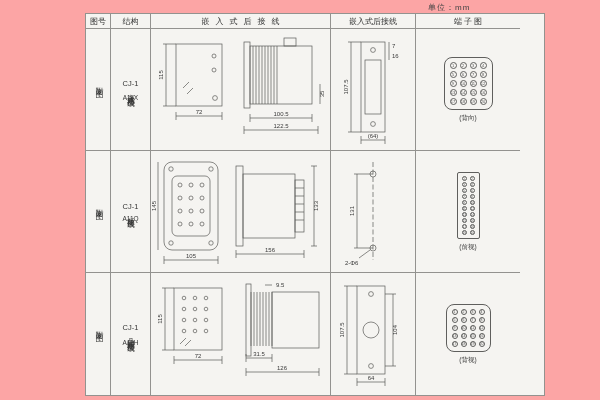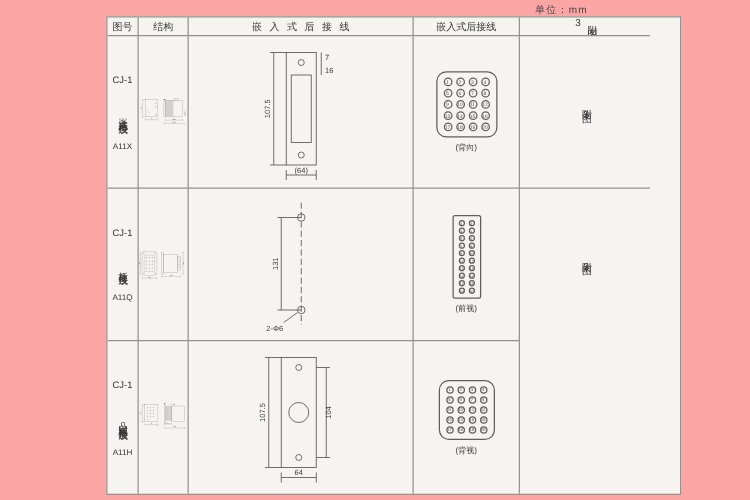--- a/index.html
+++ b/index.html
@@ -12,21 +12,21 @@
        grid-template-rows:15px 122px 122px 122px;
        border:1px solid #93928f;background:#f5f4f1}
   .cell{border-right:1px solid #93928f;border-bottom:1px solid #93928f;position:relative;overflow:hidden}
   .cell:nth-child(5n){border-right:none}
   .nb{border-bottom:none}
   .hdr{display:flex;align-items:center;justify-content:center;font-size:8px;color:#333;white-space:nowrap}
   .sp{letter-spacing:6px;text-indent:6px}
   .sp2{letter-spacing:2px;text-indent:2px}
   .figcell{display:flex;align-items:center;justify-content:center}
   .vert{writing-mode:vertical-rl;text-orientation:upright;font-size:8px;letter-spacing:3px;color:#333}
-  .structcell{display:flex;flex-direction:column;align-items:center;justify-content:center;gap:20px}
+  .structcell{display:flex;flex-direction:column;align-items:center;justify-content:center;gap:0}
   .model{font-size:7.5px;color:#333}
   .sname{writing-mode:vertical-rl;text-orientation:upright;font-size:7.5px;letter-spacing:1px;color:#333}
   .scode{font-size:6.5px;color:#333}
   .drawcell{display:flex;align-items:center;justify-content:center}
   svg{display:block}
   svg line,svg rect,svg circle,svg path{stroke:#5a5a58;stroke-width:0.7;fill:none}
   svg text{font-size:6px;fill:#3a3a3a;stroke:none;font-family:"Liberation Sans",sans-serif}
   .termcell{display:flex;flex-direction:column;align-items:center;justify-content:center;gap:4px}
   .termbox{display:grid;gap:2px 3px;border:1px solid #5f5f5d;border-radius:8px;padding:4px 5px}
   .grid4{grid-template-columns:repeat(4,auto)}
@@ -40,20 +40,21 @@
 
 <div class="page">
   <div class="unit">单位：mm</div>
 
   <div class="tbl">
 
     <div class="cell hdr">图号</div>
     <div class="cell hdr">结构</div>
     <div class="cell hdr sp">嵌入式后接线</div>
     <div class="cell hdr">嵌入式后接线</div>
+    <div class="cell hdr sp2">端子图</div>
 
     <div class="cell figcell">
       <div class="vert">附图3</div>
     </div>
     <div class="cell structcell">
       <div class="model">CJ-1</div>
       <div class="sname">嵌入式后接线</div>
       <div class="scode">A11X</div>
     </div>
     <div class="cell drawcell">

